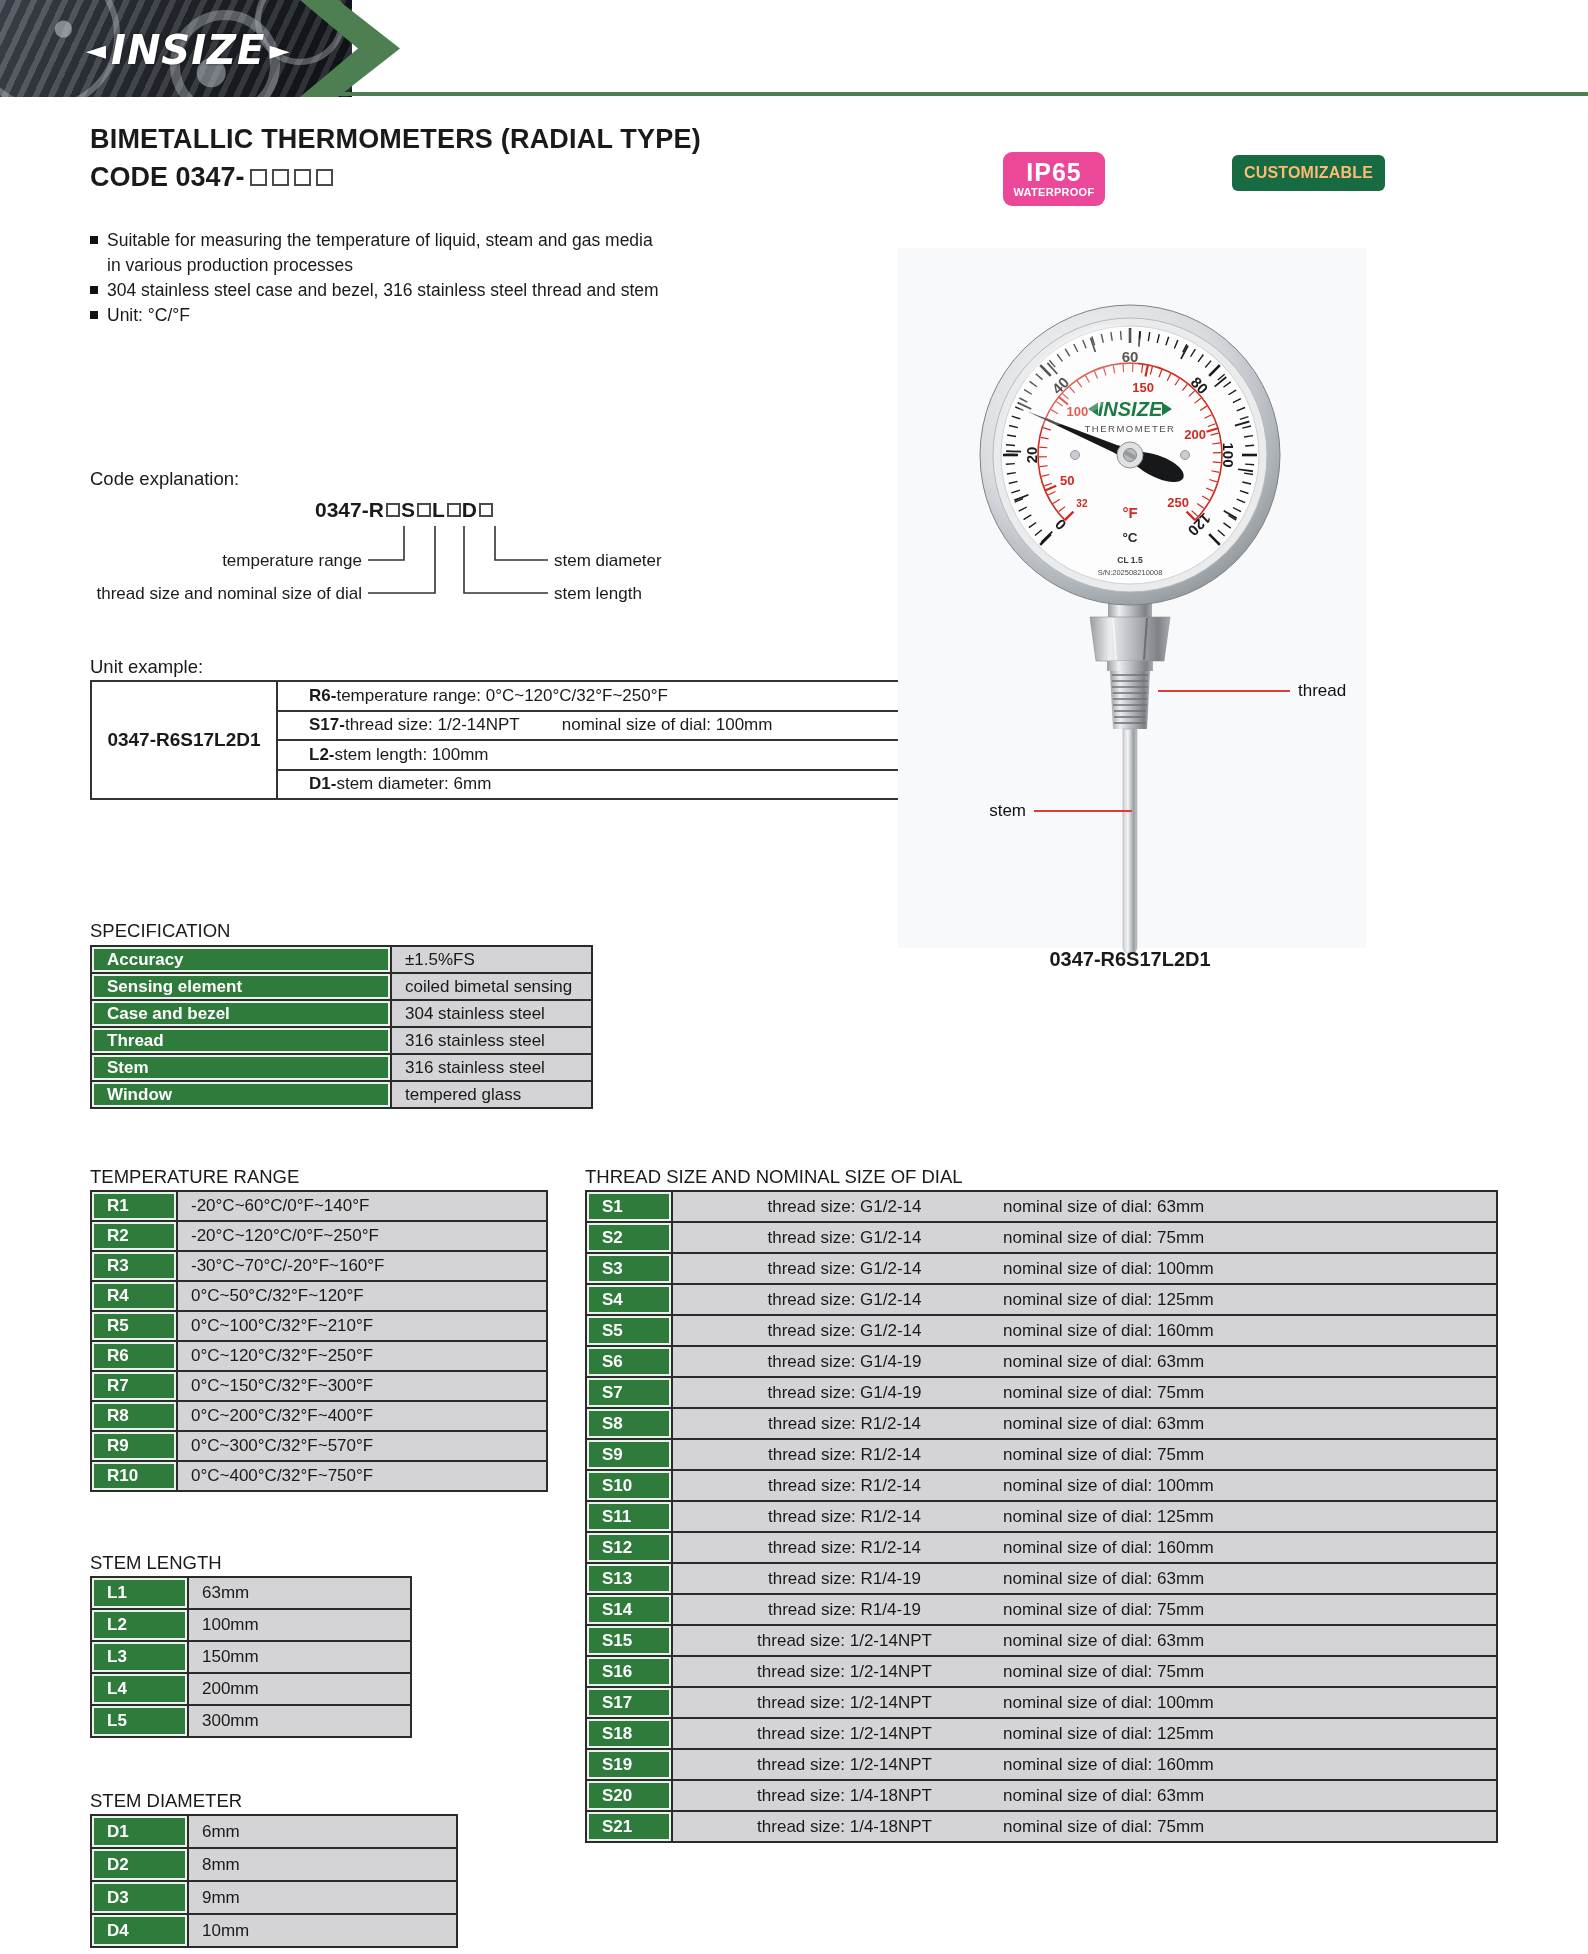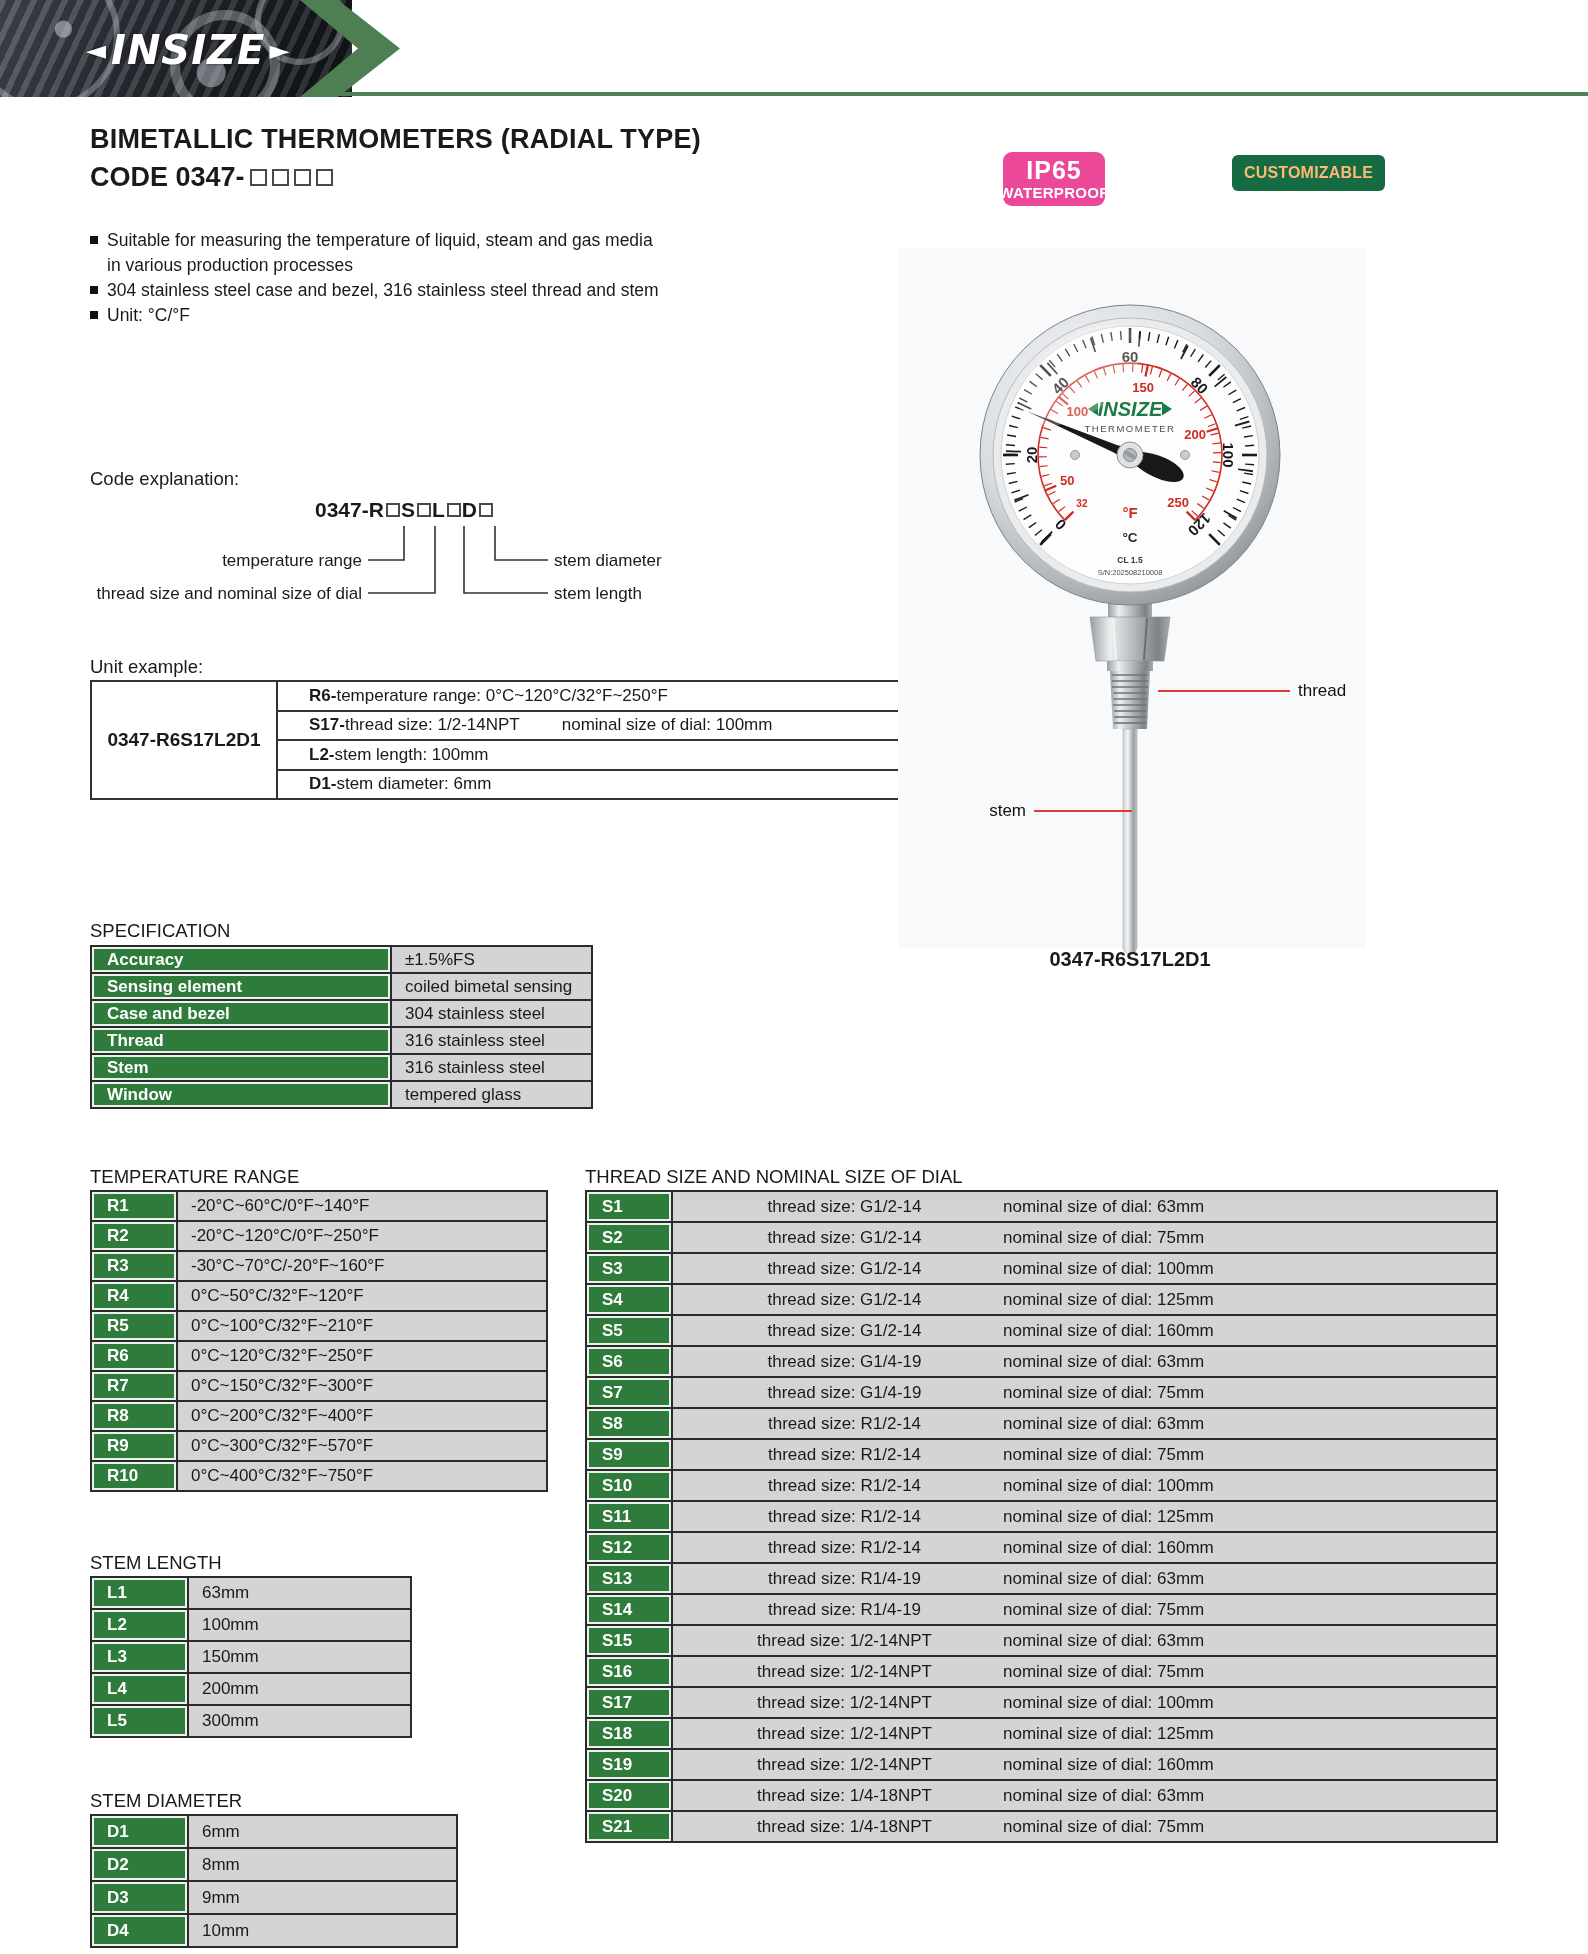--- a/index.html
+++ b/index.html
@@ -24,21 +24,21 @@
     clip-path:polygon(0 0, 38% 0, 100% 50%, 38% 100%, 0 100%, 58% 50%); }
   .hdr-line { left:338px; top:92px; width:1250px; height:4px; background:#4e7f52; }
 
   
   .title1 { left:90px; top:124px; font-size:27px; font-weight:bold; letter-spacing:.2px; }
   .title2 { left:90px; top:162px; font-size:27px; font-weight:bold; display:flex; align-items:center; }
   .codebox { display:inline-block; width:17px; height:17px; border:2px solid #4a4a4a; margin-left:5px; background:#fff; }
   .badge-ip { left:1003px; top:152px; width:102px; height:54px; background:#ec4899; border-radius:9px;
     color:#fff; display:flex; flex-direction:column; align-items:center; justify-content:center; line-height:1; }
   .badge-ip .big { font-size:25px; font-weight:bold; letter-spacing:1px; }
-  .badge-ip .small { font-size:15px; font-weight:bold; margin-top:2px; letter-spacing:.3px; }
+  .badge-ip .small { font-size:11px; font-weight:bold; margin-top:2px; letter-spacing:.3px; }
   .badge-cz { left:1232px; top:155px; width:153px; height:36px; background:#166b42; border-radius:6px;
     color:#fdba74; display:flex; align-items:center; justify-content:center; font-size:16px; font-weight:bold; letter-spacing:.2px; }
 
   
   .bullets { left:90px; top:228px; width:620px; font-size:17.5px; line-height:25px; }
   .b-item { display:flex; gap:9px; }
   .b-sq { width:8px; height:8px; background:#111; margin-top:8px; flex:0 0 8px; }
 
   
   .h-bold { font-size:18.5px; font-weight:normal; }

